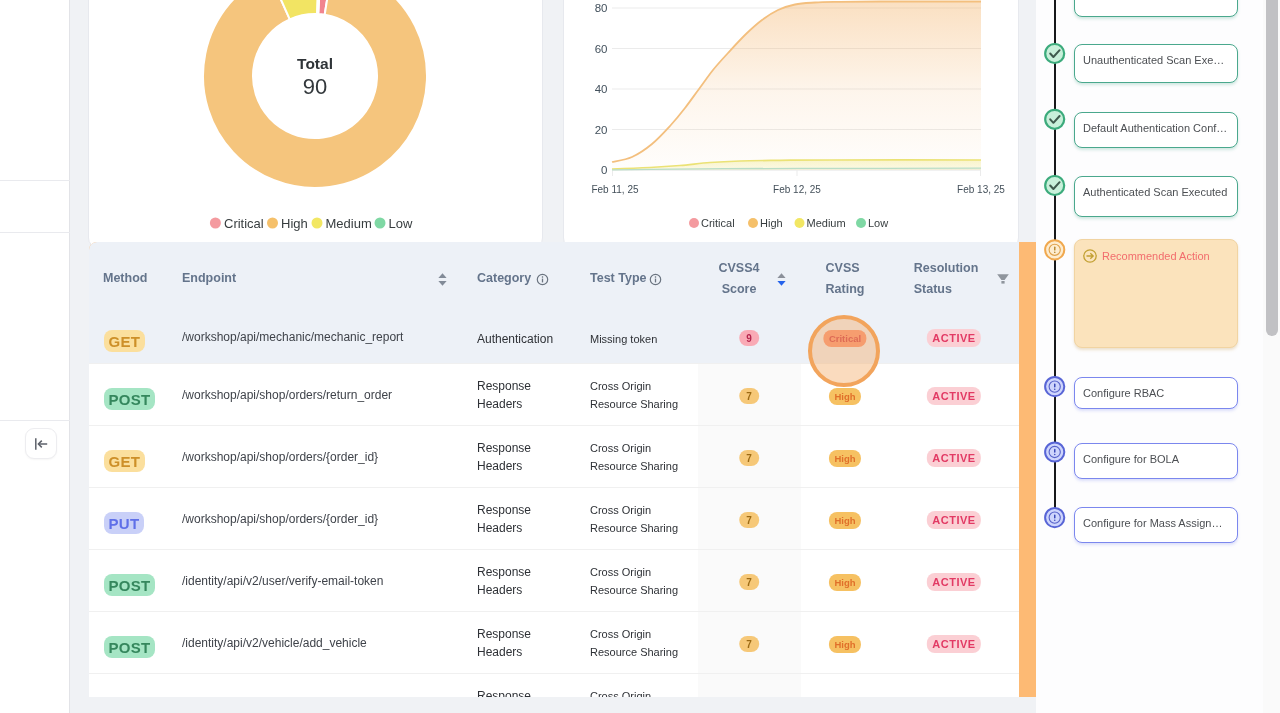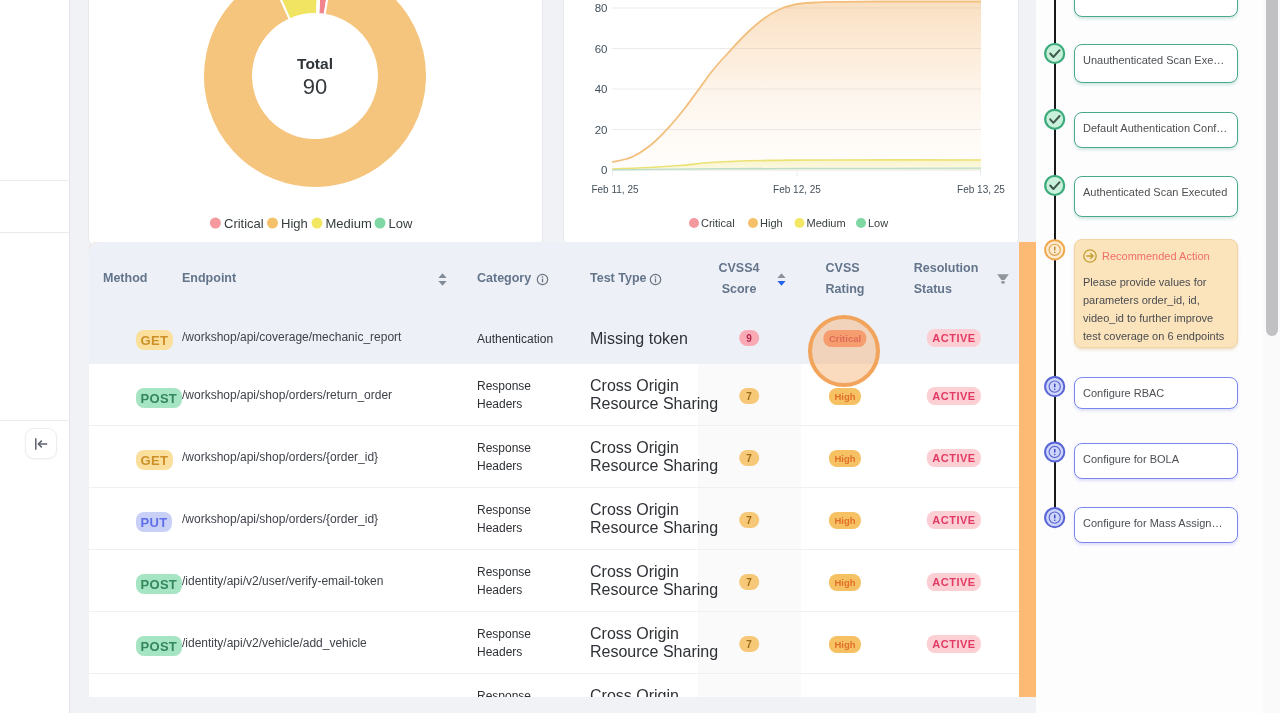--- a/index.html
+++ b/index.html
@@ -11,27 +11,27 @@
   #sidebar { left:0; top:0; width:70px; height:713px; background:#fff; border-right:1px solid #e2e3e7; }
   .sline { position:absolute; left:0; width:70px; height:1px; background:#e9eaee; }
   #collapse { position:absolute; left:25px; top:428px; width:32px; height:31px; background:#fff; border:1px solid #ededf0; border-radius:9px; box-shadow:0 1px 2px rgba(0,0,0,0.04); display:flex; align-items:center; justify-content:center; }
   
   #table { left:89px; top:242px; width:1119px; height:455px; background:#fdba74; border-radius:8px 8px 0 0; overflow:hidden; }
   #thead { position:absolute; left:0; top:0; width:930px; height:60px; background:#edf1f7; }
   .hl { position:absolute; color:#64748b; font-size:12.5px; font-weight:bold; }
   .row { position:absolute; left:0; width:930px; height:62px; background:#fff; }
   .row .sep { position:absolute; left:0; bottom:0; width:930px; height:1px; background:#f0f0f0; }
   .scol { position:absolute; left:609px; top:0; width:103px; height:62px; background:#fafafa; }
-  .badge { position:absolute; left:15px; font-size:13px; font-weight:bold; border-radius:8px; padding:2.5px 4.5px; letter-spacing:0.3px;margin-left:32px; }
+  .badge { position:absolute; left:15px; font-size:15px; font-weight:bold; border-radius:8px; padding:2.5px 4.5px; letter-spacing:0.3px; }
   .bGET  { background:#fbdf9d; color:#cd8f28; }
   .bPOST { background:#a5e5c4; color:#35875d; }
   .bPUT  { background:#c9d0f8; color:#5f6fe8; }
   .ep { position:absolute; left:93px; font-size:12px; color:#3f434a; }
   .cat { position:absolute; left:388px; font-size:12px; color:#2e3136; line-height:18px; }
-  .tt { position:absolute; left:501px; font-size:16px; color:#2e3136; line-height:18px; }
+  .tt { position:absolute; left:501px; font-size:11px; color:#2e3136; line-height:18px; }
   .score { position:absolute; left:660px; transform:translateX(-50%); font-size:10px; font-weight:bold; border-radius:8px; padding:2.5px 7px; }
   .s9 { background:#f9aab5; color:#b6254d; }
   .s7 { background:#f6c878; color:#9c6a14; }
   .rate { position:absolute; left:756px; transform:translateX(-50%); font-size:9.5px; font-weight:bold; border-radius:8px; padding:3px 5.5px; }
   .rCrit { background:#f78f70; color:#cc3340; }
   .rHigh { background:#f6c162; color:#e0702a; }
   .status { position:absolute; left:865px; transform:translateX(-50%); background:#fbcfd4; color:#e23a64; font-size:11px; font-weight:bold; letter-spacing:0.5px; border-radius:8px; padding:3px 5.5px; }
   
   #rpanel { left:1036px; top:0; width:227px; height:713px; background:#fdfdfe; }
   #tline { position:absolute; left:1053.5px; top:0; width:2.5px; height:518px; background:#17181a; }
@@ -147,21 +147,21 @@
       </svg>
     <div class="hl" style="left:756px; top:16px; transform:translateX(-50%); text-align:left; line-height:21px;">CVSS<br>Rating</div>
     <div class="hl" style="left:857px; top:16px; transform:translateX(-50%); text-align:left; line-height:21px;">Resolution<br>Status</div>
     <svg class="abs" style="left:908px; top:32px;" width="12" height="10" viewBox="0 0 12 10">
         <path d="M0.2,0.2 H11.8 L7.6,6 H4.4 Z" fill="#8f959d"></path>
         <rect x="4.4" y="7" width="3.2" height="2.6" fill="#8f959d"></rect>
       </svg>
   </div>
   <div class="row" style="top:60px; height:62px; background:#edf1f7;">
     <div class="badge bGET" style="top:28px;">GET</div>
-    <div class="ep" style="top:28px;">/workshop/api/coverage/mechanic_report</div>
+    <div class="ep" style="top:28px;">/workshop/api/mechanic/mechanic_report</div>
     <div class="cat" style="top:28px;">Authentication</div>
     <div class="tt" style="top:28px;">Missing token</div>
     <div class="score s9" style="top:28px;">9</div>
     <div class="rate rCrit" style="top:28px;">Critical</div>
     <div class="status" style="top:27px;">ACTIVE</div>
     <div class="sep"></div>
   </div>
   <div class="row" style="top:122px; height:62px; background:#fff;">
     <div class="scol"></div>
     <div class="badge bPOST" style="top:24px;">POST</div>
@@ -250,21 +250,20 @@
 <div class="tcard teal" style="top:112px; height:36px;">Default Authentication Configured</div>
 <div class="tcard teal" style="top:176px; height:41px;">Authenticated Scan Executed</div>
 <div class="tcard" style="top:239px; height:109px; background:#fbe3bc; border:1px solid #f1d4a2; box-shadow:0 2px 3px rgba(200,160,90,0.3);">
   <div style="color:#f26d6d; font-size:11px; display:flex; align-items:center; gap:5px; white-space:nowrap;">
     <svg width="14" height="14" viewBox="0 0 14 14">
         <circle cx="7" cy="7" r="6.2" fill="none" stroke="#c2a032" stroke-width="1.3"></circle>
         <path d="M3.5,7 H10 M7.3,4.2 L10.2,7 L7.3,9.8" fill="none" stroke="#c2a032" stroke-width="1.3"></path>
       </svg>
     Recommended Action
   </div>
-  <div style="color:#4a4c50; font-size:11px; line-height:18px; margin-top:10px;">Please provide values for<br>parameters order_id, id,<br>video_id to further improve<br>test coverage on 6 endpoints</div>
 </div>
 <div class="tcard blue" style="top:377px; height:32px;">Configure RBAC</div>
 <div class="tcard blue" style="top:443px; height:36px;">Configure for BOLA</div>
 <div class="tcard blue" style="top:507px; height:36px;">Configure for Mass Assignment</div>
 <svg class="abs" style="left:1040px; top:0;" width="30" height="540" viewBox="0 0 30 540">
 
   <g>
     <circle cx="14.7" cy="53.5" r="9.5" fill="#c8f0da" stroke="#3cab7c" stroke-width="2.2"></circle>
     <path d="M10.2,53.5 L13.4,57 L19.6,50.2" fill="none" stroke="#3f5a4d" stroke-width="2" stroke-linecap="round" stroke-linejoin="round"></path>
     <circle cx="14.7" cy="119.3" r="9.5" fill="#c8f0da" stroke="#3cab7c" stroke-width="2.2"></circle>

